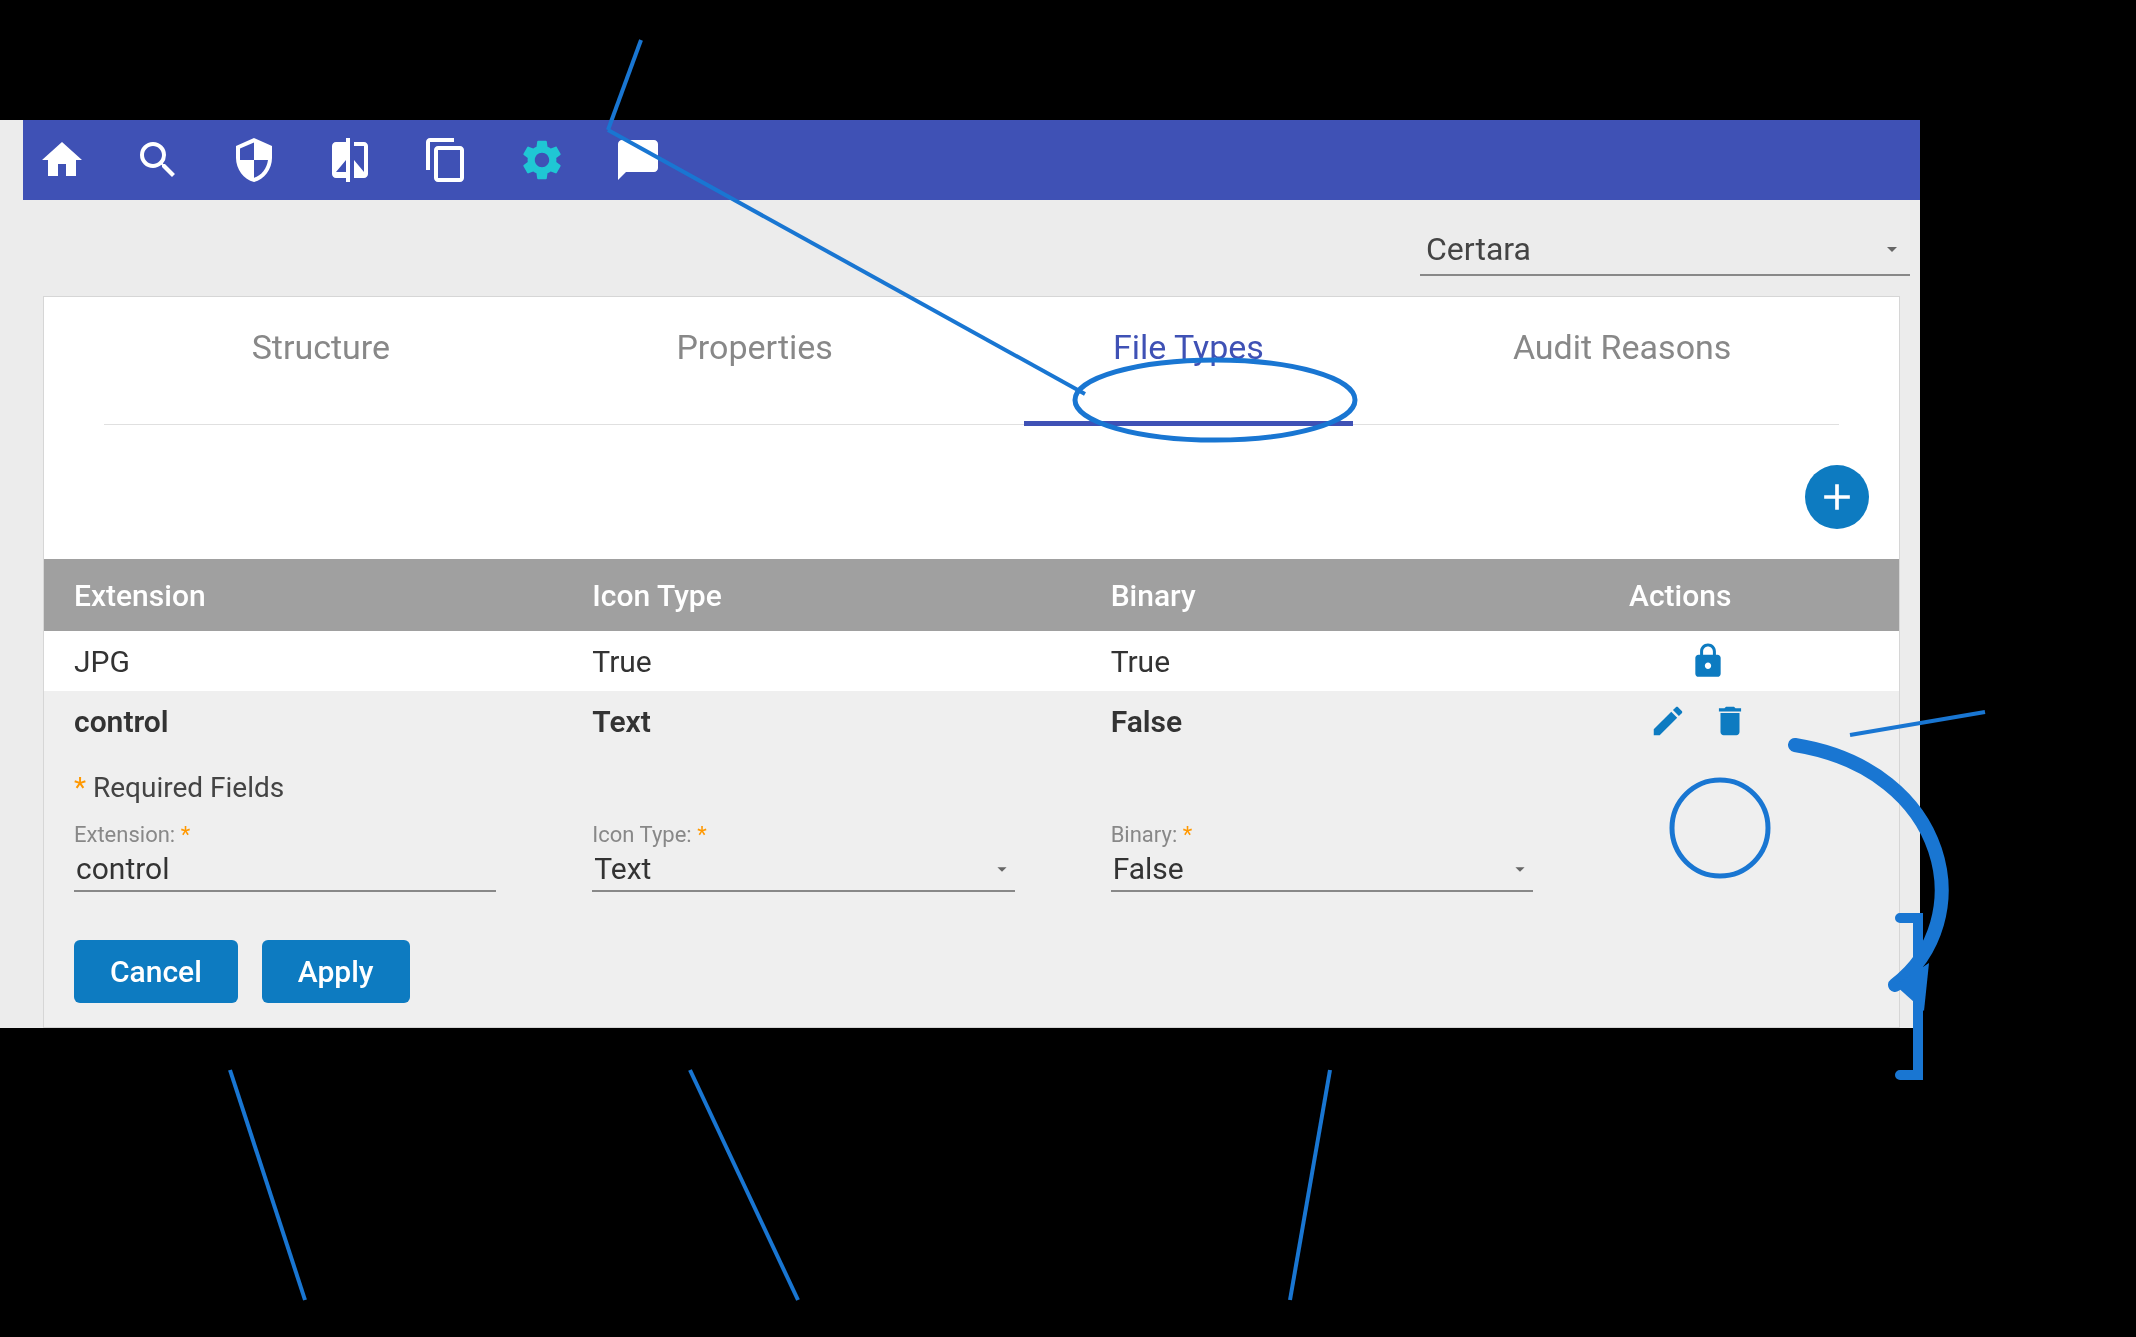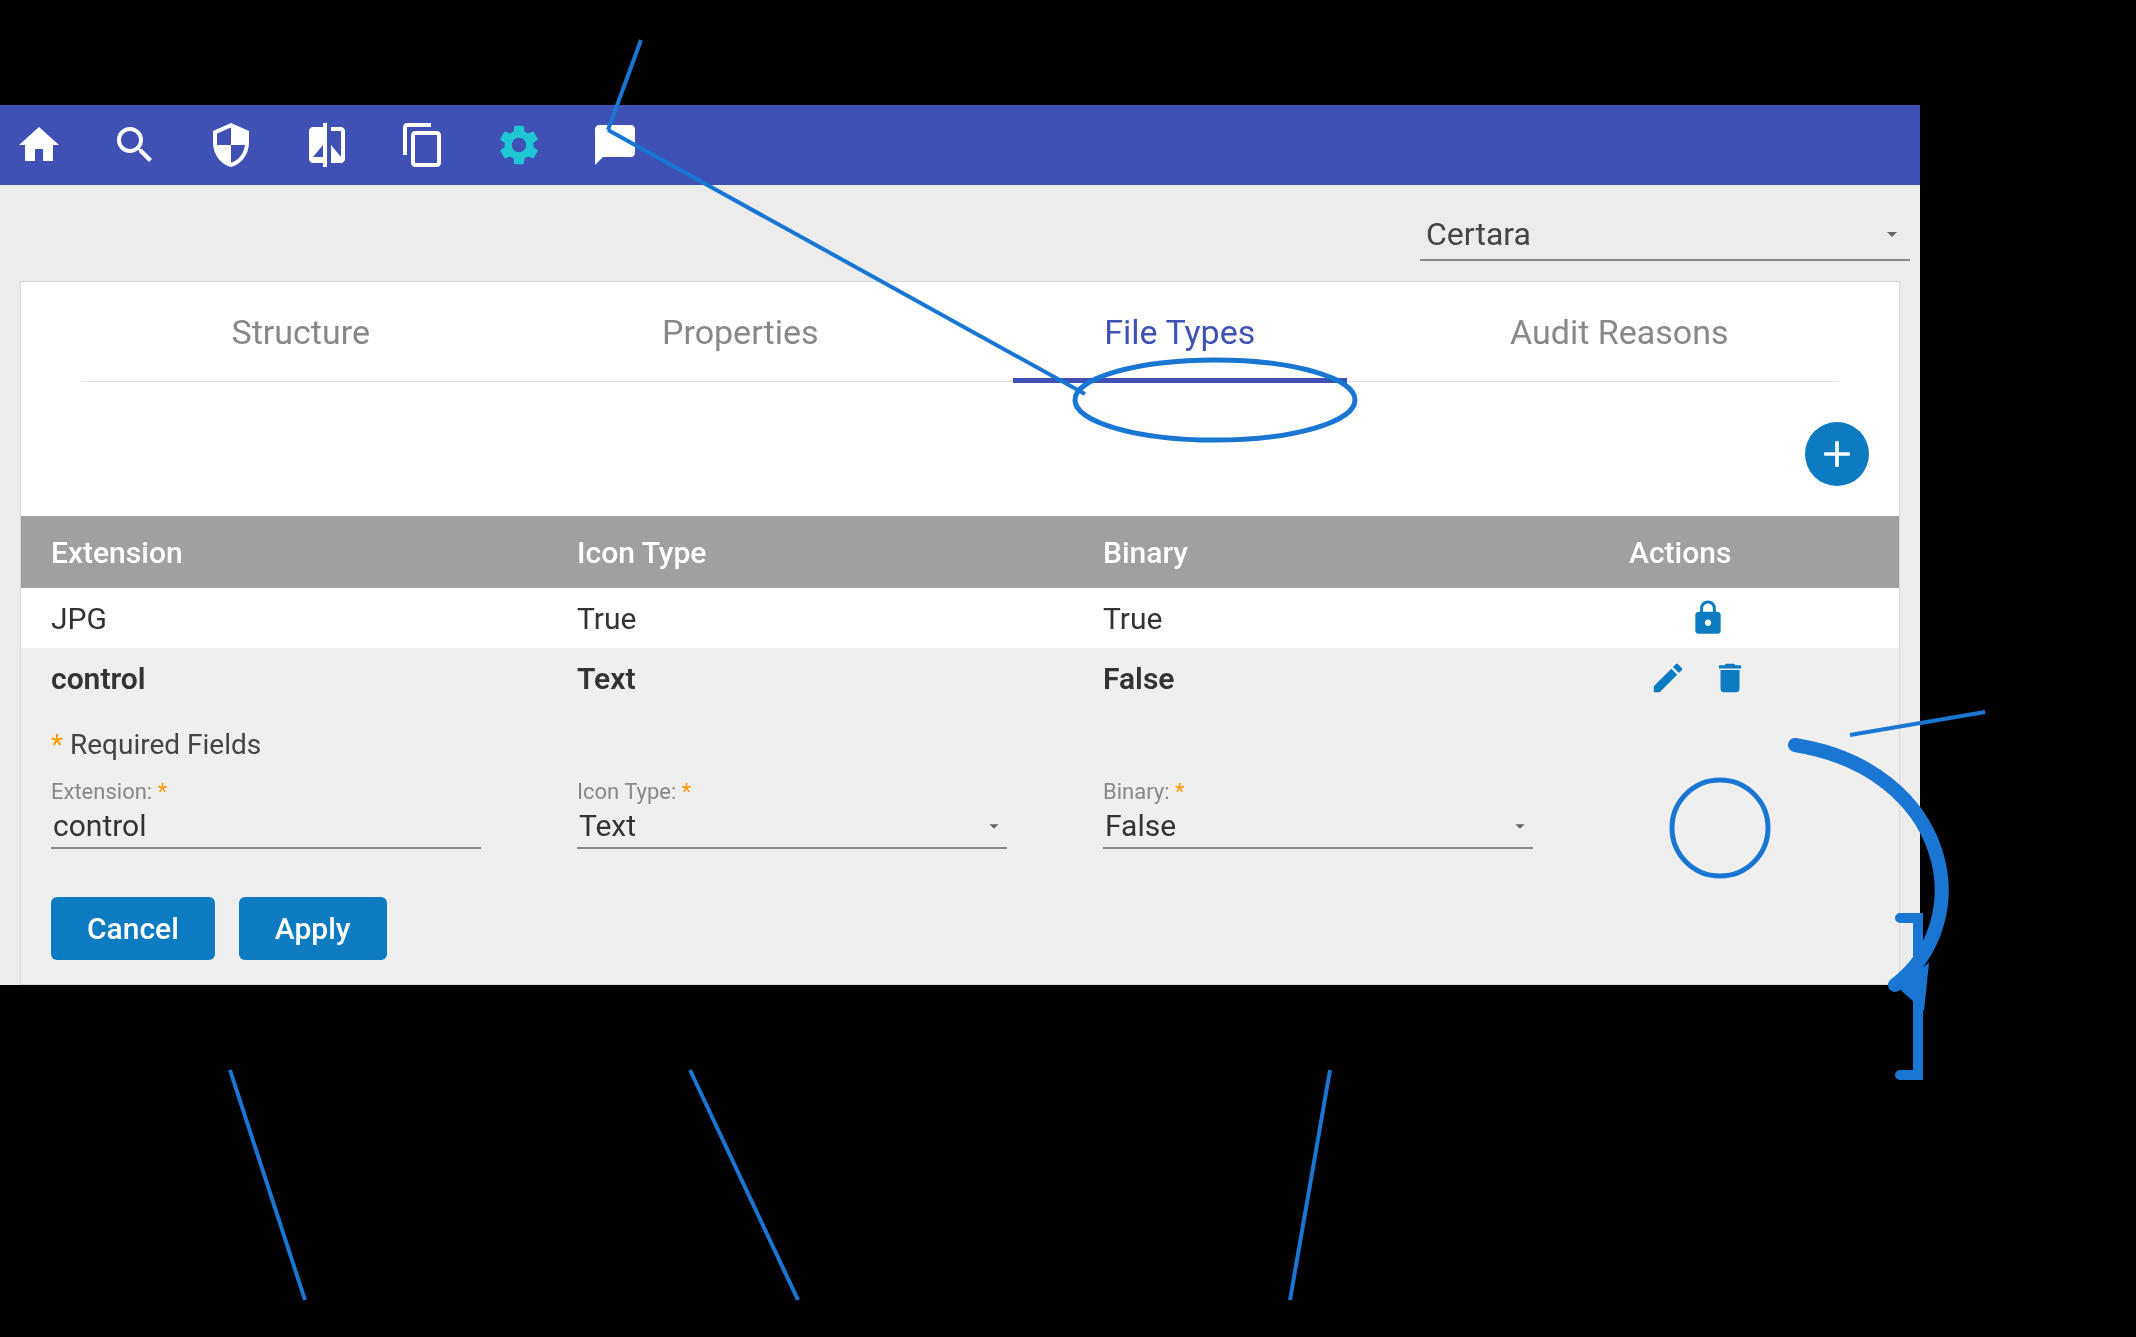--- a/index.html
+++ b/index.html
@@ -1,23 +1,24 @@
 <!DOCTYPE html>
 <html><head>
 <meta charset="utf-8">
 <style>
   * { box-sizing: border-box; margin: 0; padding: 0; font-family: Roboto, Arial, sans-serif; }
   body { background: #000; width: 2136px; height: 1337px; position: relative; }
   
   .app-window {
     position: absolute;
     left: 0;
-    top: 105px;
+    top: 120px;
     width: 1920px;
     background: #ececec;
+    padding-left: 23px;
   }
   
   .header-bar {
     background: #3f51b5;
     height: 80px;
     display: flex;
     align-items: center;
     padding-left: 15px;
     gap: 48px;
   }
@@ -42,21 +43,21 @@
   
   .main-card {
     margin: 0 20px 0 20px;
     background: #fff;
     border: 1px solid #d6d6d6;
   }
   
   .tabs {
     display: flex;
     border-bottom: 1px solid #e0e0e0;
-    height: 100px;
+    height: 128px;
     align-items: center;
     margin: 0 60px;
   }
   .tab {
     flex: 1;
     text-align: center;
     font-size: 34px;
     color: #888;
     height: 100%;
     line-height: 100px;

